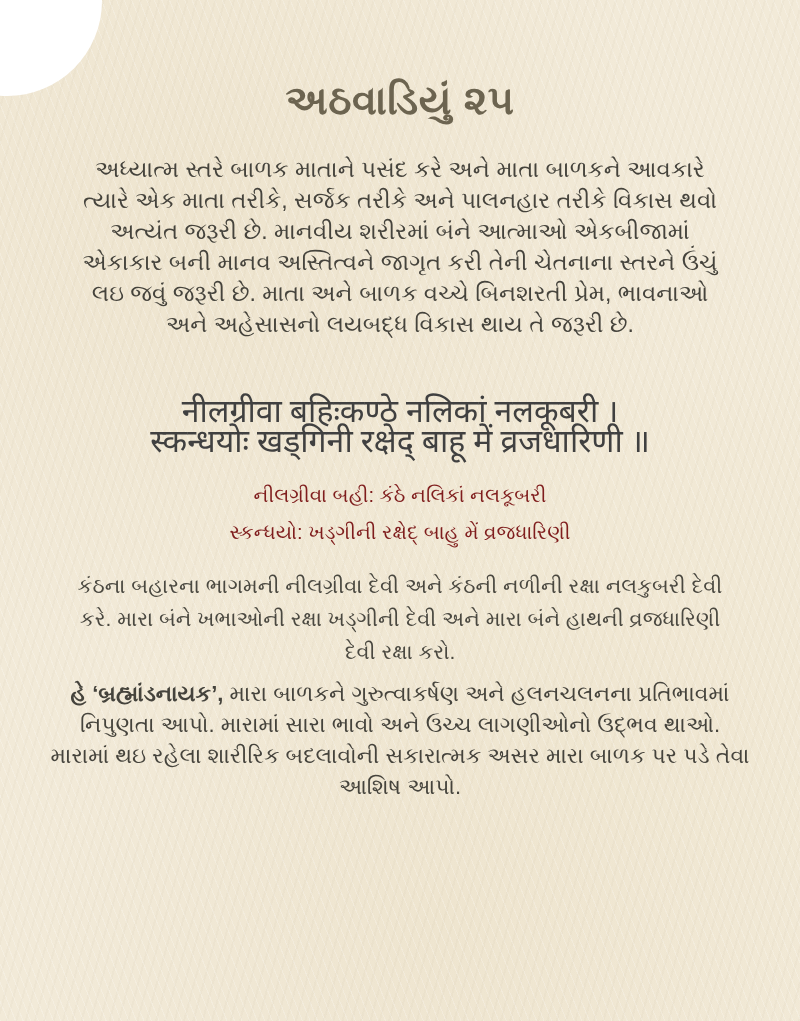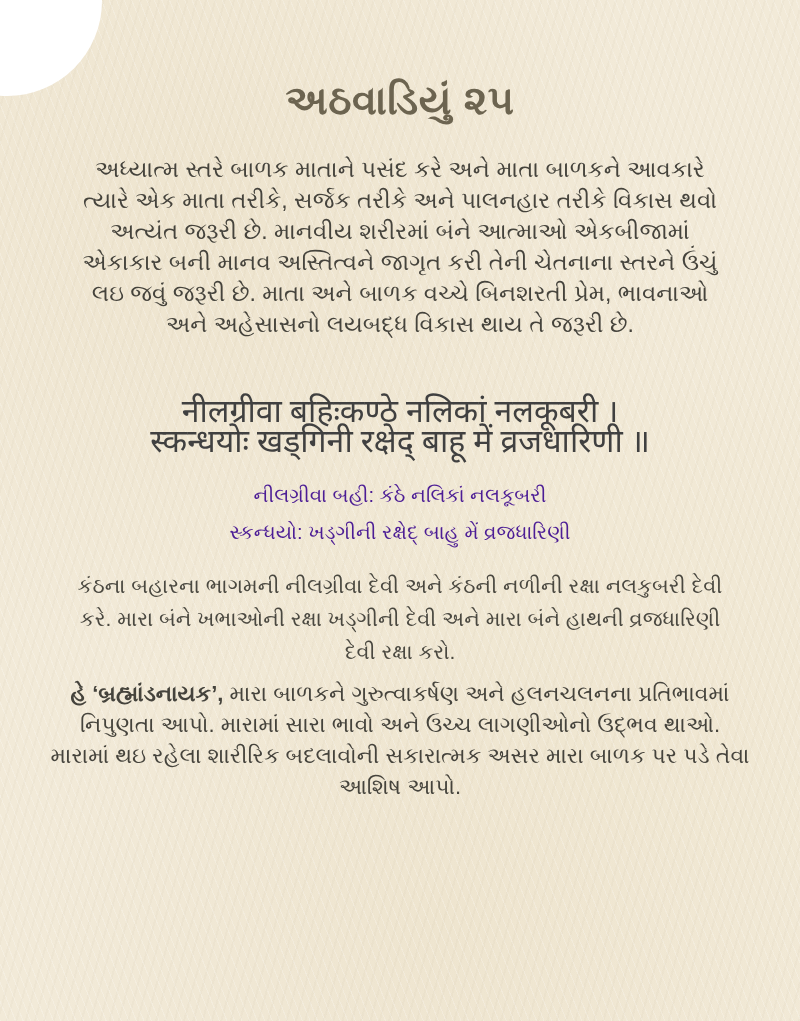--- a/index.html
+++ b/index.html
@@ -54,21 +54,21 @@
     font-family: Liberation Serif, serif;
     font-size: 32px;
     line-height: 30px;
     color: #404040;
   }
   .sanskrit-line.first { margin-top: 56px; }
   .sanskrit-line.second { }
   .translit-line {
     font-size: 20px;
     line-height: 24px;
-    color: #4c1d95;
+    color: #7f1d1d;
   }
   .translit-line.first { margin-top: 27px; }
   .translit-line.second { margin-top: 13px; text-align: center; }
   .translation {
     width: 664px;
     margin: 25px auto 10px auto;
     font-size: 21px;
     line-height: 33px;
     color: #4a4840;
   }

